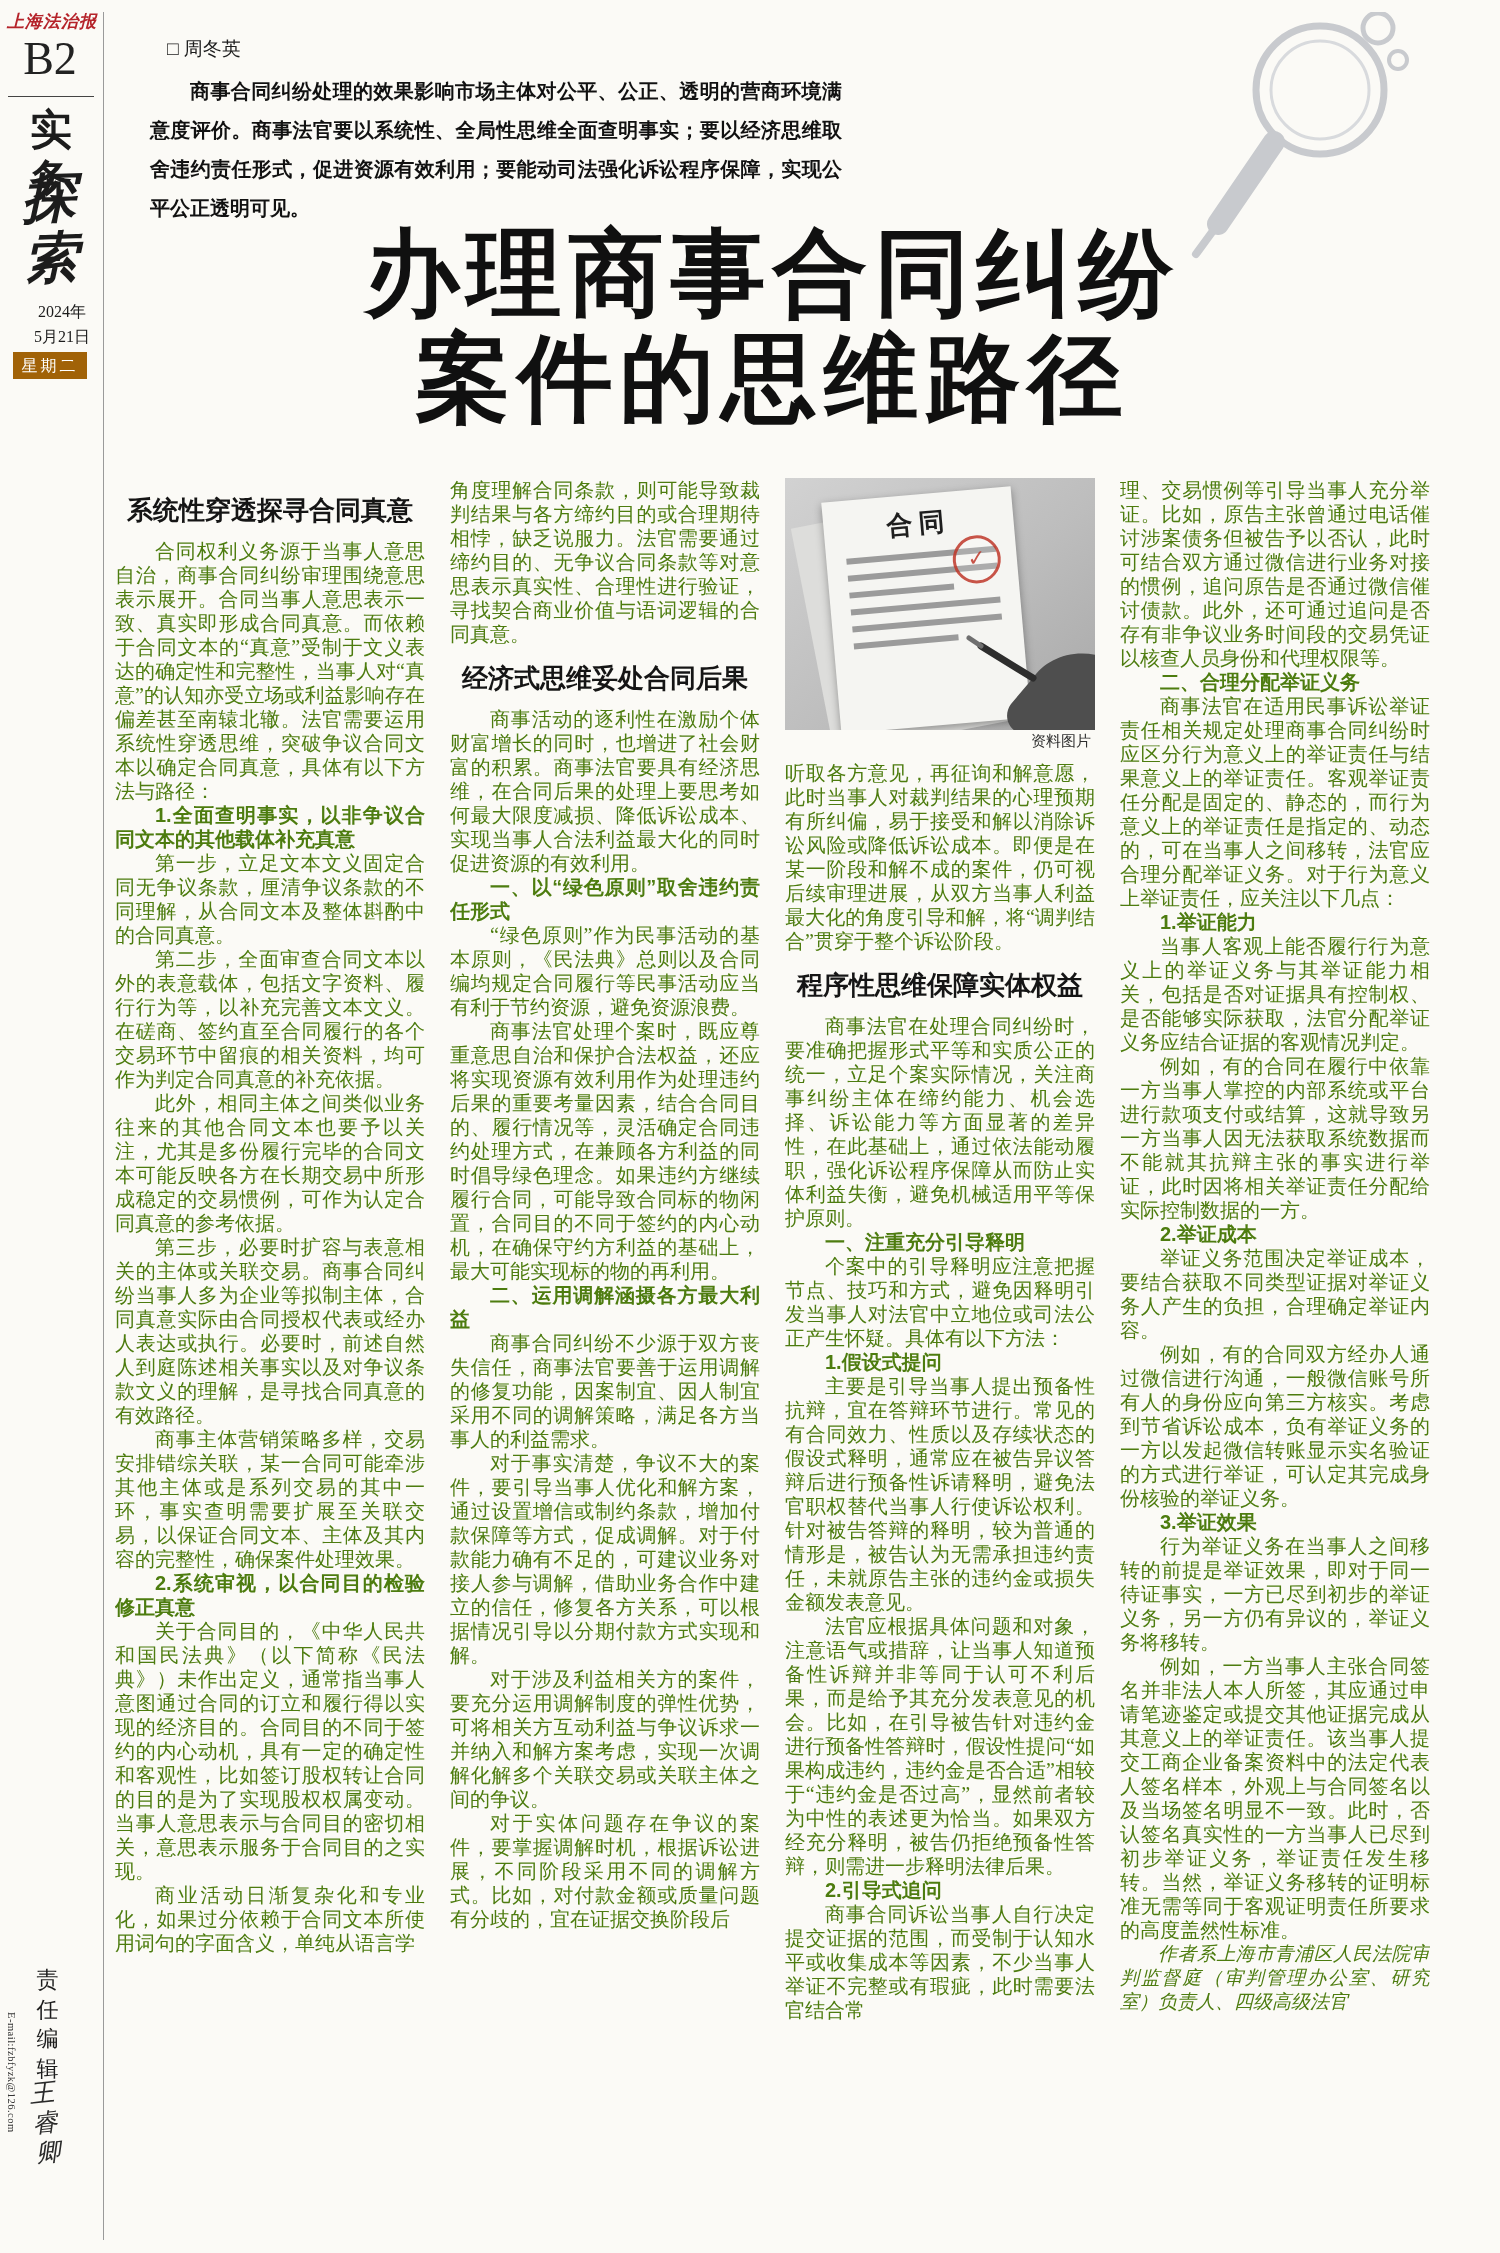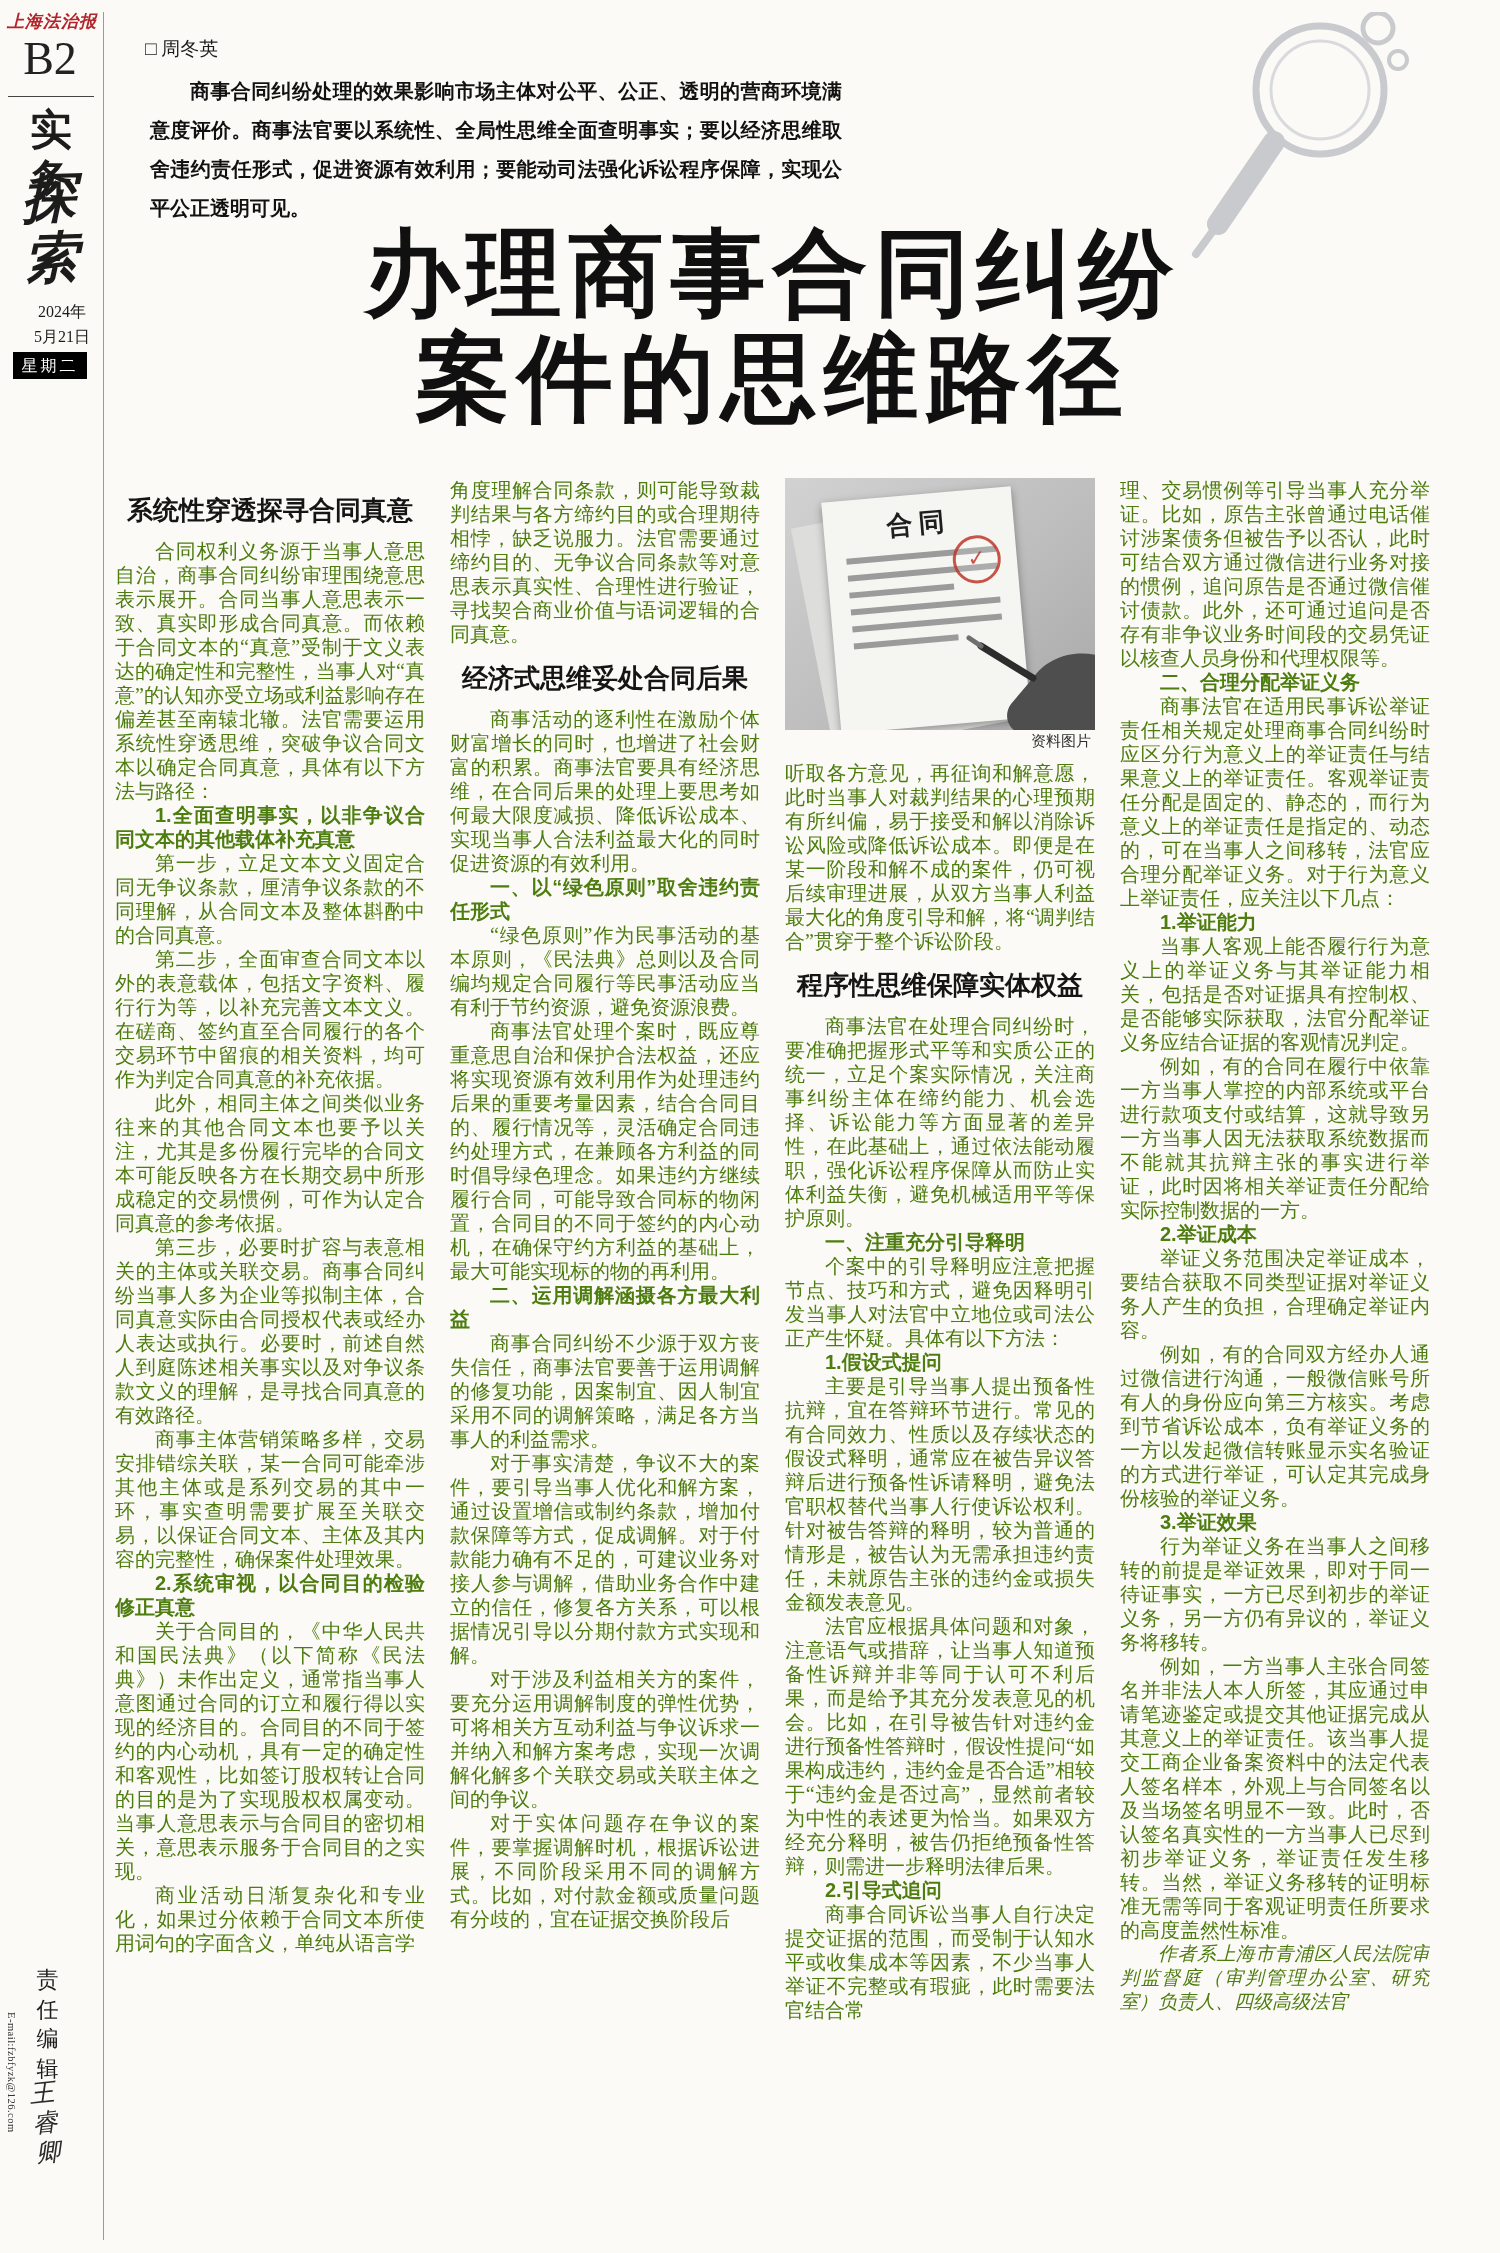--- a/index.html
+++ b/index.html
@@ -18,33 +18,33 @@
   .pageno{position:absolute;left:0;top:32px;width:100px;text-align:center;
         font-size:46px;font-family:"Liberation Serif",serif;color:#222;}
   .mh-rule{position:absolute;left:8px;top:96px;width:86px;height:1px;background:#444;}
   .sec1{position:absolute;left:29px;top:106px;width:44px;font-size:42px;line-height:1.18;
         font-weight:700;word-break:break-all;text-align:center;}
   .sec2{position:absolute;left:22px;top:168px;width:56px;font-size:54px;line-height:1.12;
         font-weight:900;font-style:italic;word-break:break-all;text-align:center;
         transform:rotate(-2deg);}
   .pdate{position:absolute;left:12px;top:300px;width:100px;text-align:center;
         font-size:16px;line-height:1.55;}
-  .weekday{position:absolute;left:13px;top:352px;width:74px;height:27px;background:#000000;
+  .weekday{position:absolute;left:13px;top:352px;width:74px;height:27px;background:#a16207;
         color:#fff;font-size:16px;line-height:27px;text-align:center;letter-spacing:3px;}
   .ed-label{position:absolute;left:36px;top:1965px;width:24px;font-size:22px;line-height:1.35;
         word-break:break-all;text-align:center;letter-spacing:1px;}
   .ed-name{position:absolute;left:30px;top:2078px;width:30px;font-size:25px;line-height:1.2;
         font-style:italic;color:#2a2a2a;word-break:break-all;text-align:center;
         transform:rotate(-6deg);}
   .ed-mail{position:absolute;left:6px;top:2012px;height:235px;writing-mode:vertical-rl;
         font-size:10.5px;color:#333;letter-spacing:.5px;}
 
   
-  .byline{position:absolute;left:108px;top:36px;font-size:19px;
-        font-family:Liberation Serif, serif;padding-left:37px;}
+  .byline{position:absolute;left:130px;top:36px;font-size:19px;
+        font-family:Liberation Sans, sans-serif;padding-left:37px;}
   .intro{position:absolute;left:150px;top:72px;width:692px;margin:0;
         font-family:"Liberation Sans",sans-serif;font-weight:700;
         font-size:20px;line-height:39px;text-align:justify;text-indent:2em;color:#111;}
   .magnifier{position:absolute;left:1162px;top:12px;}
   .headline{position:absolute;left:115px;top:222px;width:1315px;margin:0;text-align:center;
         font-family:"Liberation Serif","DejaVu Serif",serif;font-weight:900;
         font-size:95px;line-height:1.1;letter-spacing:7px;color:#101010;}
   .headline span{display:block;}
 
   

